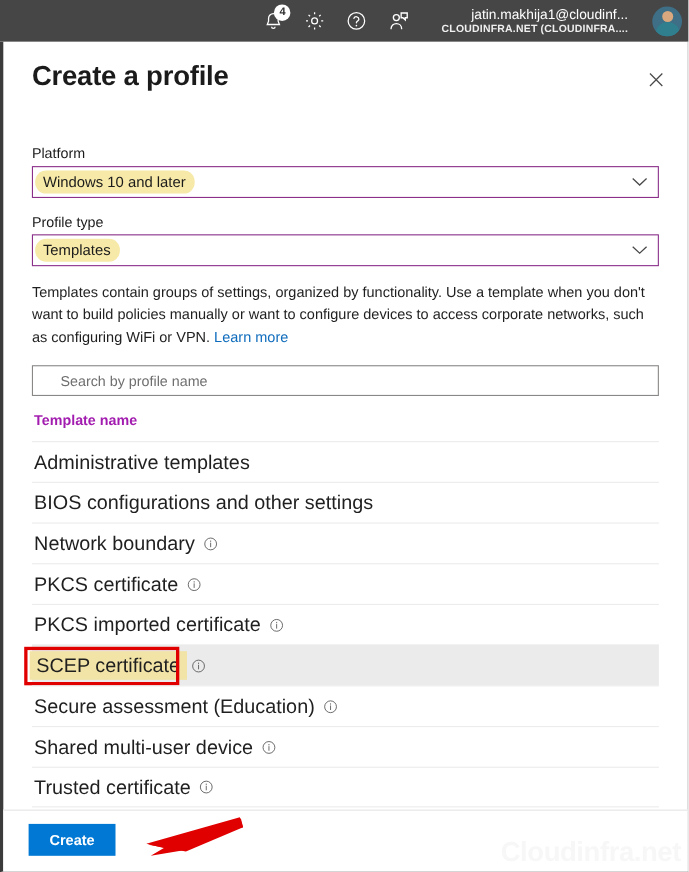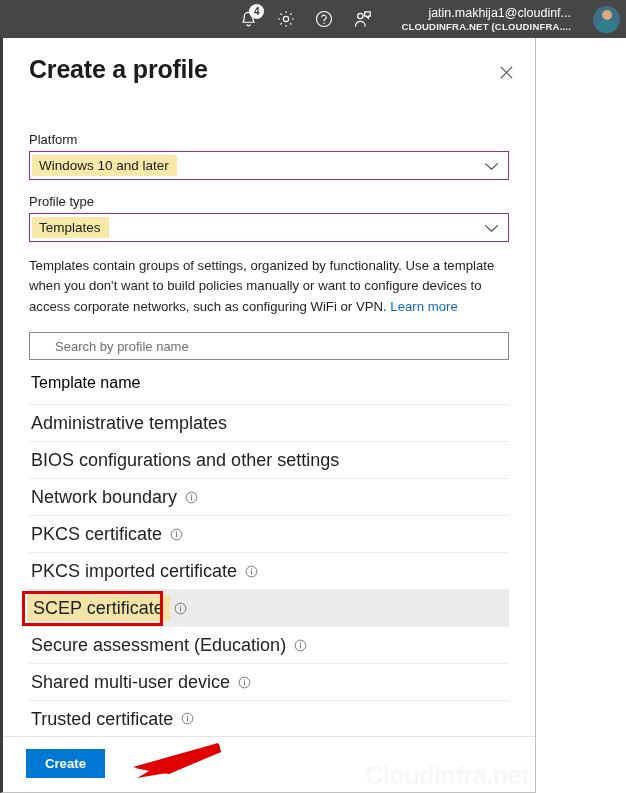--- a/index.html
+++ b/index.html
@@ -53,21 +53,21 @@
     background: #d9a87e; left: 8.5px; top: 4px;
   }
   .avatar .body {
     position: absolute; width: 22px; height: 14px; border-radius: 11px 11px 0 0;
     background: #2f7f8f; left: 2.5px; top: 14px;
   }
 
   
   .blade {
     position: absolute; left: 0; top: 38px;
-    width: 536px; height: 755px;
+    width: 626px; height: 755px;
     background: #ffffff;
     border-left: 3px solid #3b3b3b;
     border-right: 1px solid #bfbfbf;
     border-bottom: 1px solid #bfbfbf;
   }
   .blade-header {
     display: flex; align-items: flex-start; justify-content: space-between;
     padding: 17px 16px 0 26px;
   }
   .blade-title {
@@ -87,20 +87,21 @@
 
   .select-box {
     position: relative; height: 29px;
     border: 1.5px solid #8a2f8a; background: #fff;
     display: flex; align-items: center;
   }
   .select-value {
     font-size: 13.5px; color: #1b1b1b;
     background: #f7e9a8; padding: 4px 8px 4px 7px; margin-left: 2px;
     line-height: 1;
+    border-radius: 10px;
   }
   .chevron {
     position: absolute; right: 9px; top: 50%; transform: translateY(-50%);
     color: #4a4a4a;
   }
 
   .desc {
     font-size: 13.2px; color: #1f1f1f; line-height: 1.55;
     margin-top: 14px; max-width: 575px;
   }
@@ -112,21 +113,21 @@
     display: flex; align-items: center; padding: 0 9px;
   }
   .search-box input {
     border: 0; outline: 0; width: 100%;
     font-family: "Liberation Sans", sans-serif;
     font-size: 13px; color: #201f1e; background: transparent; margin-left: 16px;
   }
   .search-box input::placeholder { color: #6f6f6f; }
 
   .table-head {
-    font-size: 16px; font-weight: normal; color: #000000;
+    font-size: 13px; font-weight: bold; color: #a21caf;
     padding: 14px 0 12px 2px;
   }
   .row {
     height: 37px; display: flex; align-items: center;
     border-top: 1px solid #ececec;
     font-size: 18px; color: #1f1f1f;
     padding-left: 2px; position: relative;
   }
   .row:last-of-type { border-bottom: 1px solid #ececec; }
   .row.selected { background: #ebebeb; }

